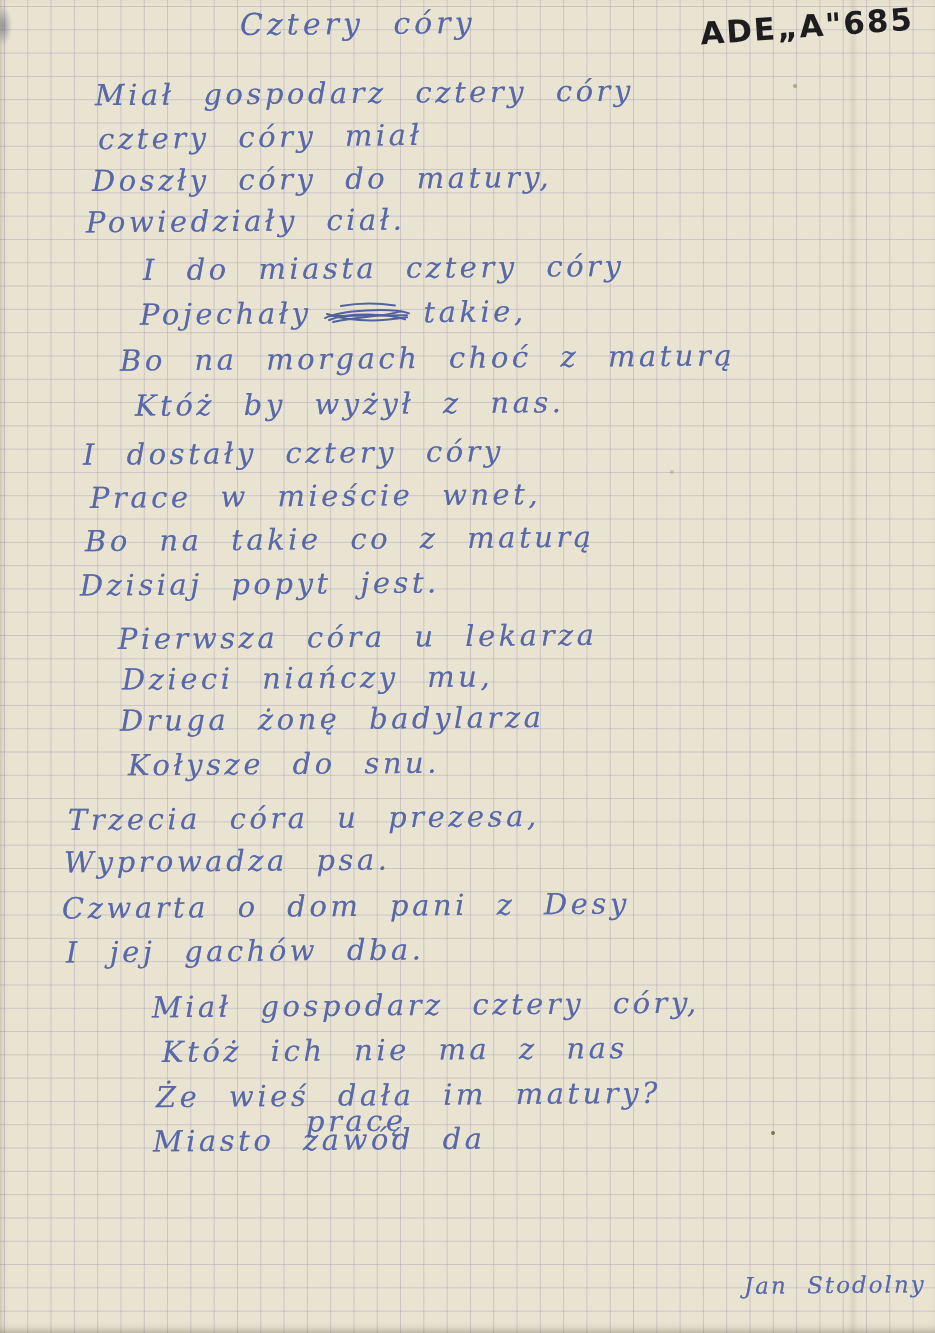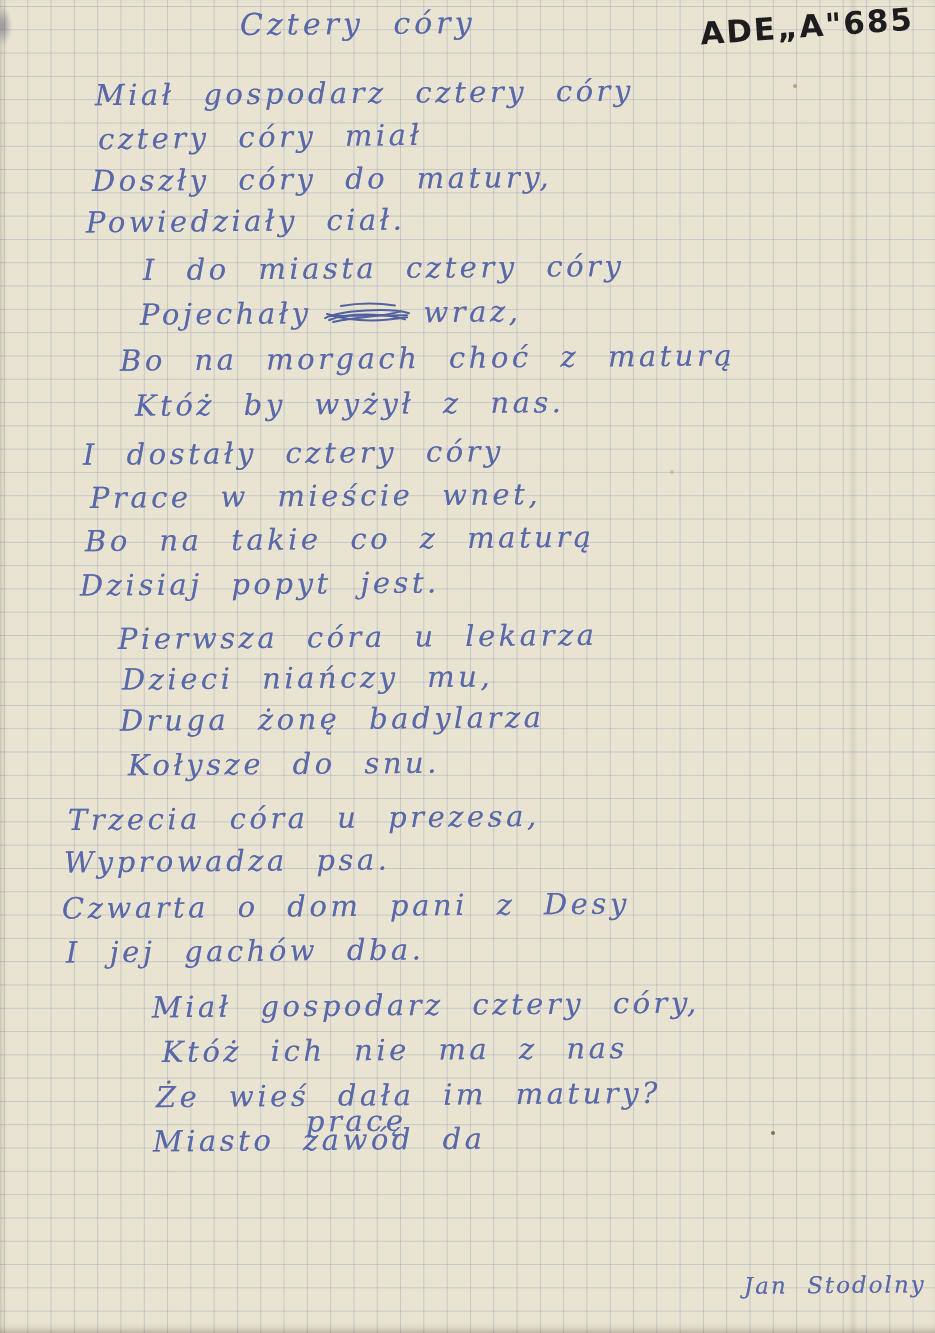--- a/index.html
+++ b/index.html
@@ -78,21 +78,21 @@
   <div class="hw" style="left:140px;top:296px;">
     <span>Pojechały</span><svg class="scribble" width="92" height="26" viewBox="0 0 92 26">
       <g fill="none" stroke="#4a5a9c" stroke-width="2" stroke-linecap="round" opacity="0.95">
         <path d="M4 16 C 20 8, 70 6, 88 12"></path>
         <path d="M6 12 C 30 20, 60 20, 86 16"></path>
         <path d="M8 18 C 28 10, 66 12, 84 18"></path>
         <path d="M10 14 L 86 14"></path>
         <path d="M12 20 C 40 14, 58 16, 80 10"></path>
         <path d="M20 4 C 44 0, 62 2, 74 4"></path>
       </g>
-    </svg><span>wraz,</span>
+    </svg><span>takie,</span>
   </div>
   <div class="hw" style="left:120px;top:341px;">Bo na morgach choć z maturą</div>
   <div class="hw" style="left:135px;top:387px;">Któż by wyżył z nas.</div>
 
   <div class="hw" style="left:83px;top:436px;">I dostały cztery córy</div>
   <div class="hw" style="left:90px;top:479px;">Prace w mieście wnet,</div>
   <div class="hw" style="left:85px;top:522px;">Bo na takie co z maturą</div>
   <div class="hw" style="left:80px;top:567px;">Dzisiaj popyt jest.</div>
 
   <div class="hw" style="left:118px;top:620px;">Pierwsza córa u lekarza</div>

